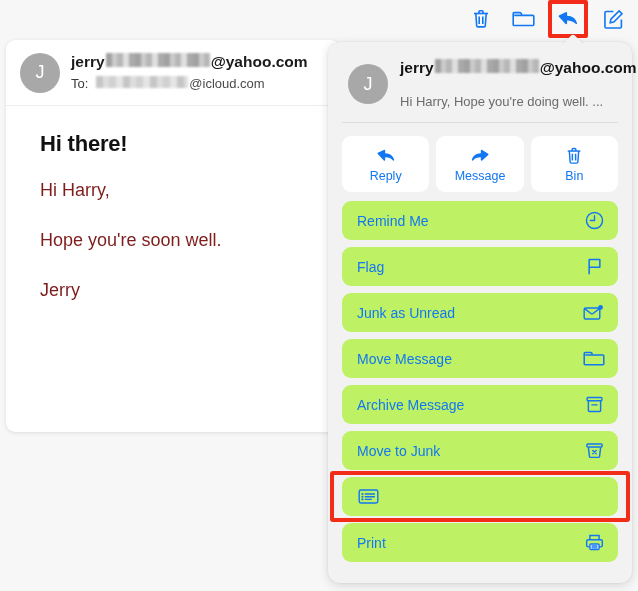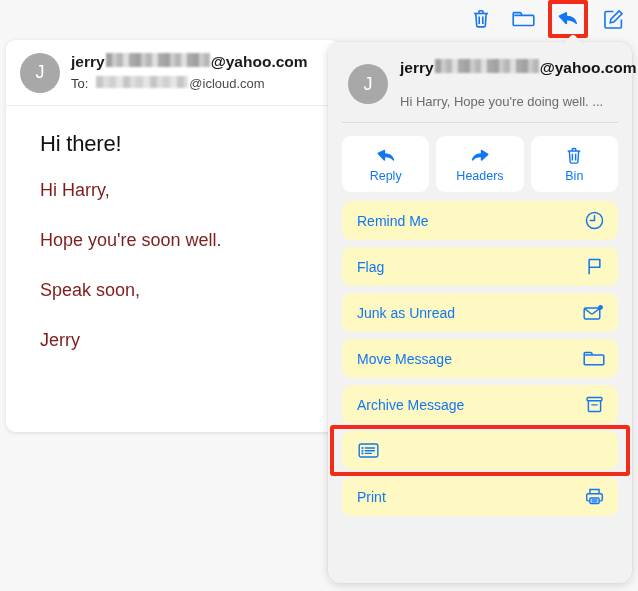--- a/index.html
+++ b/index.html
@@ -81,21 +81,21 @@
       repeating-linear-gradient(90deg,#9d9d9d 0 6px,#c9c9c9 6px 11px,#b4b4b4 11px 17px,#dedede 17px 23px,#a6a6a6 23px 29px);
     filter: blur(1.1px);
     opacity: .95;
   }
   .redact.lg { height: 14px; width: 104px; }
   .redact.sm { height: 12px; width: 92px;
     background: repeating-linear-gradient(90deg,#c4c4c4 0 7px,#dcdcdc 7px 13px,#cfcfcf 13px 20px,#e4e4e4 20px 27px);
   }
   .email-body { padding: 20px 26px 0 26px; }
   .subject {
-    font-size: 22px; font-weight: 400; color: #111;
+    font-size: 22px; font-weight: 700; color: #111;
     margin: 5px 0 24px 8px; letter-spacing: -0.2px;
   }
   .body-p {
     font-size: 18px; color: #7f1d1d; line-height: 19px;
     margin: 0 0 31px 8px;
   }
 
   
   .popover {
     position: absolute;
@@ -153,21 +153,21 @@
     gap: 2px;
   }
   .quad-btn .lbl {
     font-size: 12.5px; color: #1277f2; line-height: 14px;
   }
   .quad-btn .ico { height: 22px; display:flex; align-items:center; }
 
   .rows { margin: 0 4px; display: flex; flex-direction: column; gap: 7px; }
   .row {
     position: relative;
-    background: #fef9c3;
+    background: #bef264;
     border-radius: 9px;
     height: 39px;
     display: flex; align-items: center;
     padding: 0 13px 0 15px;
   }
   .row .lbl { font-size: 14px; color: #1277f2; flex: 1; line-height: 16px; }
   .row .ico { display: flex; align-items: center; }
   .row.highlighted { }
   .row-highlight {
     position: absolute;
@@ -239,21 +239,20 @@
           <span class="to-label">To:</span>
           <span class="redact sm"></span>
           <span>@icloud.com</span>
         </div>
       </div>
     </div>
     <div class="email-body">
       <div class="subject">Hi there!</div>
       <p class="body-p">Hi Harry,</p>
       <p class="body-p">Hope you're soon well.</p>
-      <p class="body-p">Speak soon,</p>
       <p class="body-p">Jerry</p>
     </div>
   </div>
 
   <div class="popover">
     <div class="pop-arrow"></div>
 
     <div class="pop-head">
       <div class="avatar">J</div>
       <div>
@@ -276,21 +275,21 @@
         <span class="lbl">Reply</span>
       </div>
 
 
       <div class="quad-btn">
         <span class="ico">
           <svg width="22" height="19" viewBox="0 0 24 21" fill="#1277f2">
             <path d="M14.4 3.3c-.55-.52-1.5-.14-1.5.63v2.9c-5.2.15-8.6 2.6-9.9 7.3-.22.8.75 1.32 1.3.72 2.05-2.25 4.6-3.4 8.6-3.45v2.9c0 .77.95 1.15 1.5.63l6.7-6.18a.9.9 0 000-1.3L14.4 3.3z"></path>
           </svg>
         </span>
-        <span class="lbl">Headers</span>
+        <span class="lbl">Message</span>
       </div>
 
       <div class="quad-btn">
         <span class="ico">
           <svg width="18" height="20" viewBox="0 0 20 22" fill="none" stroke="#1277f2" stroke-width="1.6">
             <path d="M3 5.5h14"></path>
             <path d="M8 5.5V3.6c0-.5.4-.9.9-.9h2.2c.5 0 .9.4.9.9v1.9"></path>
             <path d="M4.8 5.5l.9 12.2c.05.7.6 1.2 1.3 1.2h6c.7 0 1.25-.5 1.3-1.2l.9-12.2"></path>
             <path d="M8.2 8.6v7.4M11.8 8.6v7.4"></path>
           </svg>
@@ -344,20 +343,30 @@
         <span class="lbl">Archive Message</span>
         <span class="ico">
           <svg width="21" height="21" viewBox="0 0 22 22" fill="none" stroke="#1277f2" stroke-width="1.5">
             <rect x="3.2" y="3.6" width="15.6" height="3.4" rx="1"></rect>
             <path d="M4.6 7.4v10c0 .6.45 1 1 1h10.8c.6 0 1-.4 1-1v-10"></path>
             <path d="M8.3 11.4h5.4" stroke-linecap="round"></path>
           </svg>
         </span>
       </div>
 
+      <div class="row">
+        <span class="lbl">Move to Junk</span>
+        <span class="ico">
+          <svg width="21" height="21" viewBox="0 0 22 22" fill="none" stroke="#1277f2" stroke-width="1.5">
+            <rect x="3.0" y="4.2" width="16" height="3.2" rx="1"></rect>
+            <path d="M4.6 7.8l1.1 9.4c.06.6.55 1 1.15 1h8.3c.6 0 1.1-.4 1.16-1l1.1-9.4"></path>
+            <path d="M9.2 10.9l3.6 3.6M12.8 10.9l-3.6 3.6" stroke-linecap="round"></path>
+          </svg>
+        </span>
+      </div>
 
       <div class="row highlighted">
         <span class="ico">
           <svg width="23" height="19" viewBox="0 0 24 20" fill="none" stroke="#1277f2" stroke-width="1.5">
             <rect x="2.2" y="3.2" width="19.6" height="13.6" rx="1.8"></rect>
             <path d="M5.6 7.4h.1M5.6 10.2h.1M5.6 13h.1" stroke-width="2.2" stroke-linecap="round"></path>
             <path d="M8.6 7.4h9.6M8.6 10.2h9.6M8.6 13h6.4" stroke-linecap="round"></path>
           </svg>
         </span>
         <span class="row-highlight"></span>

